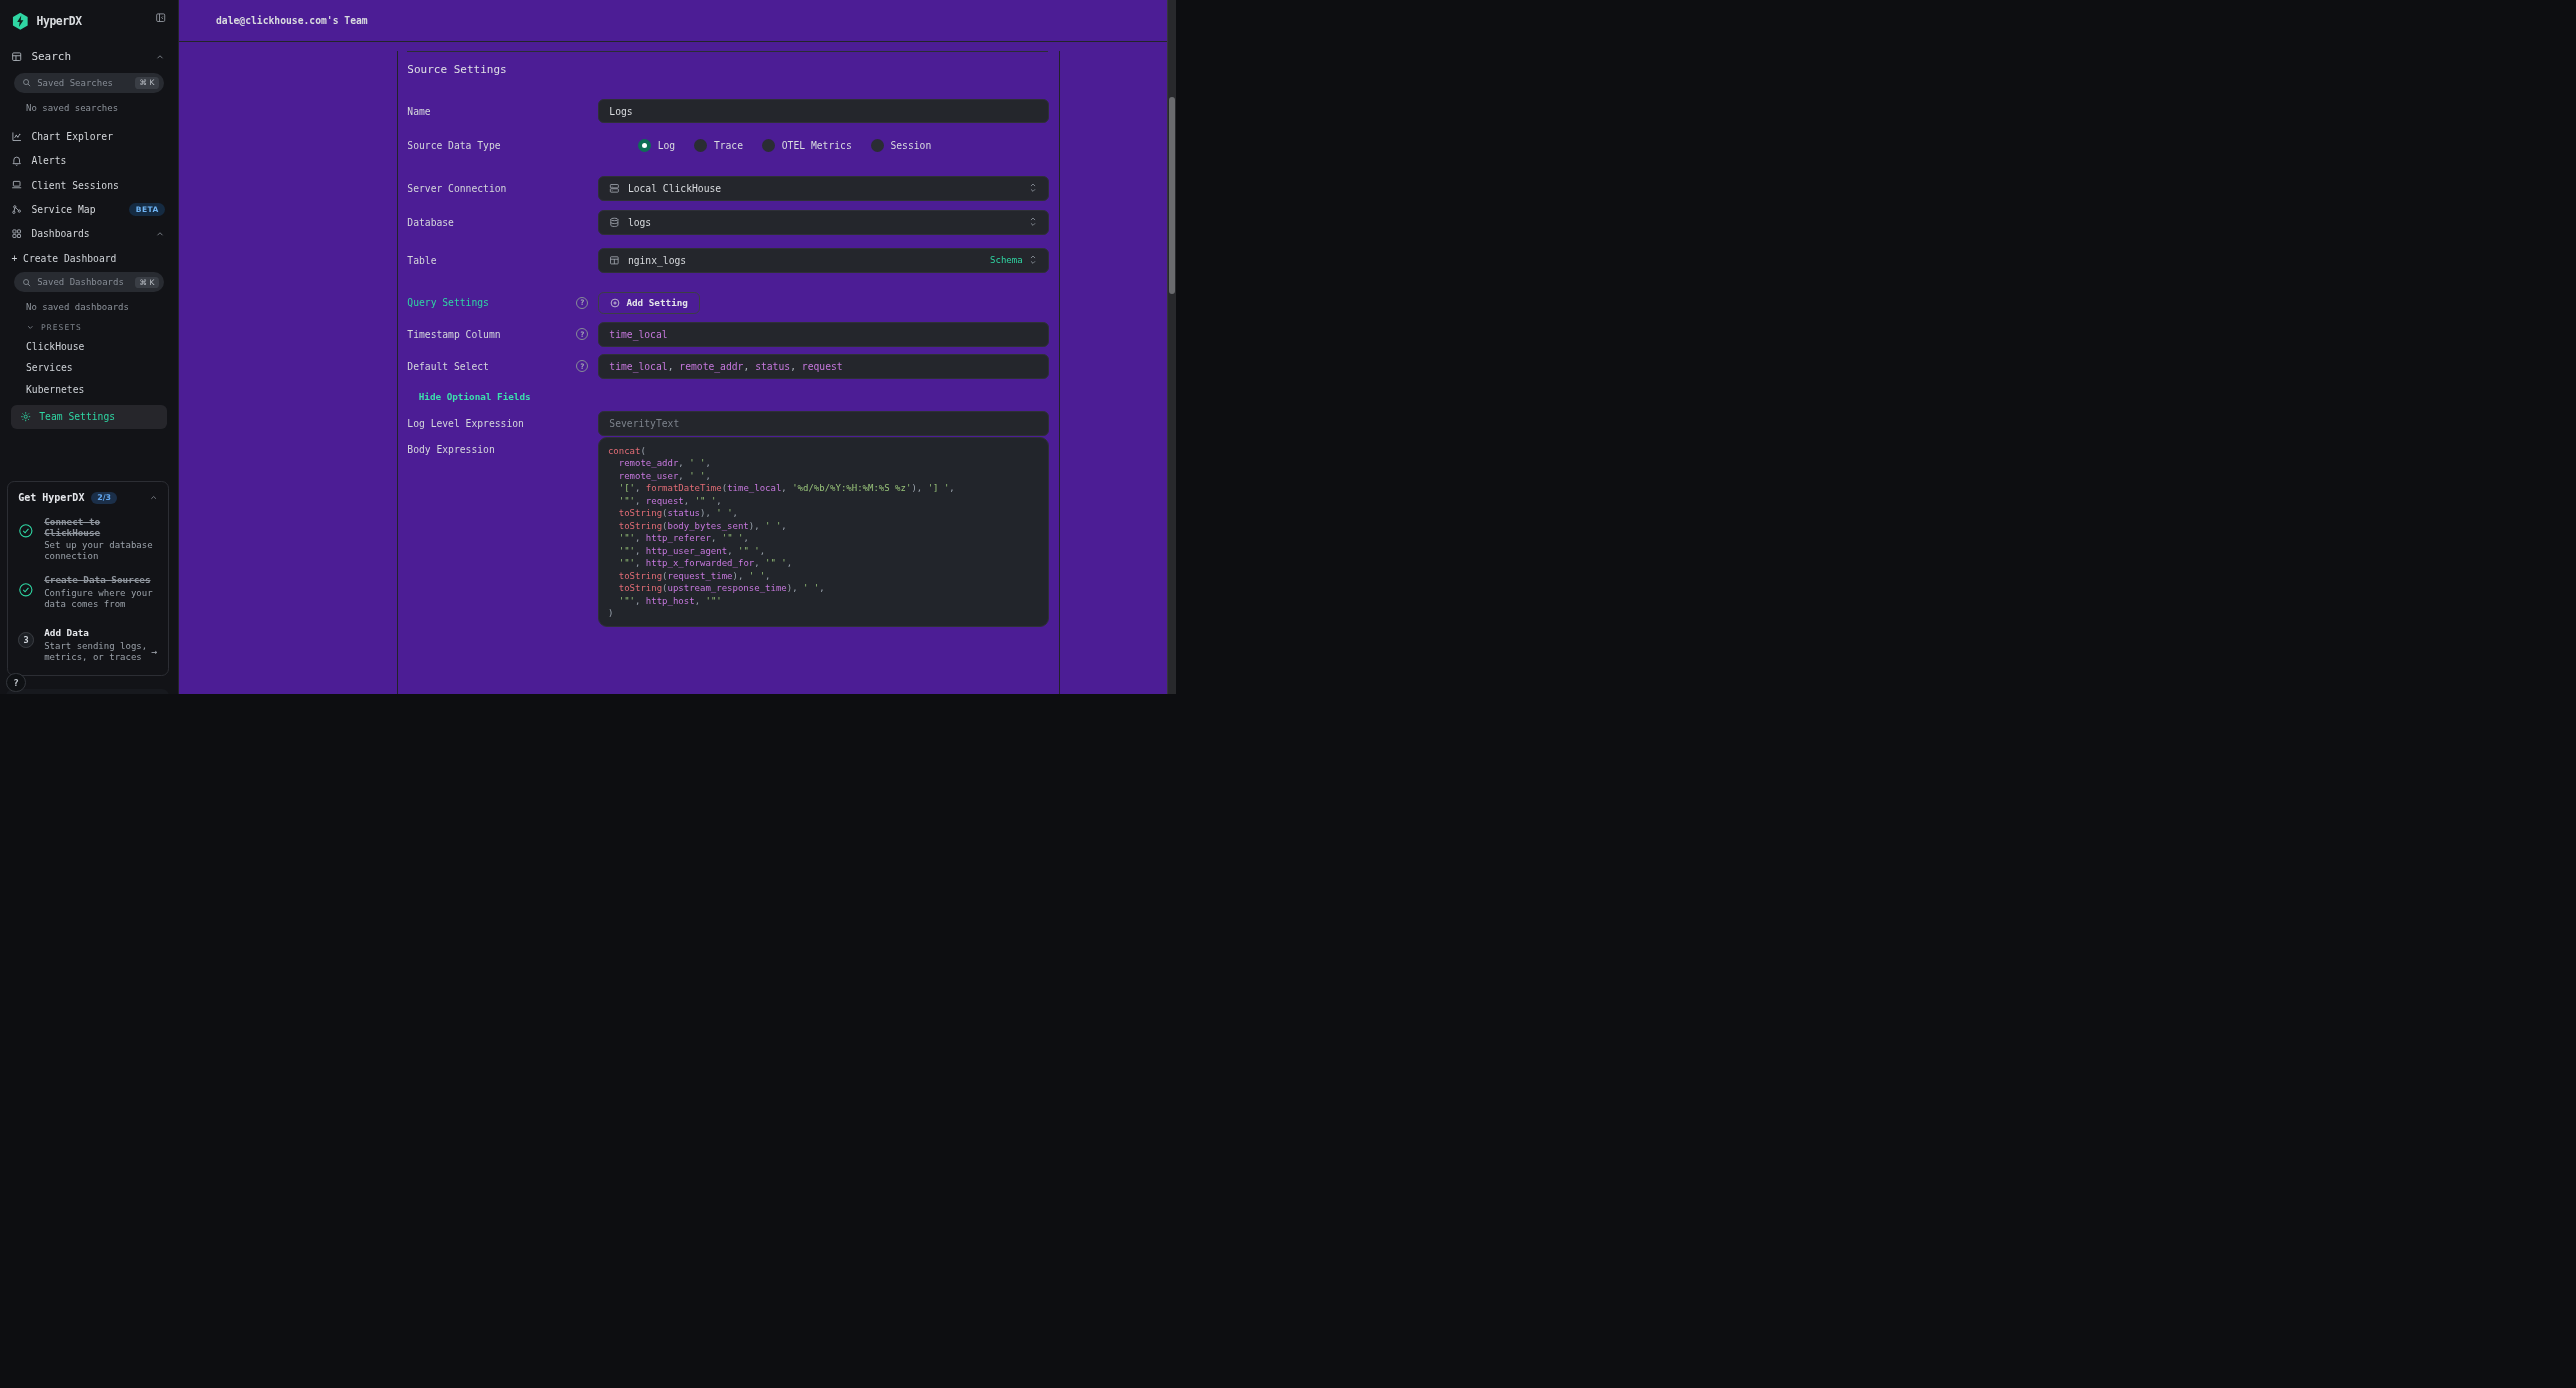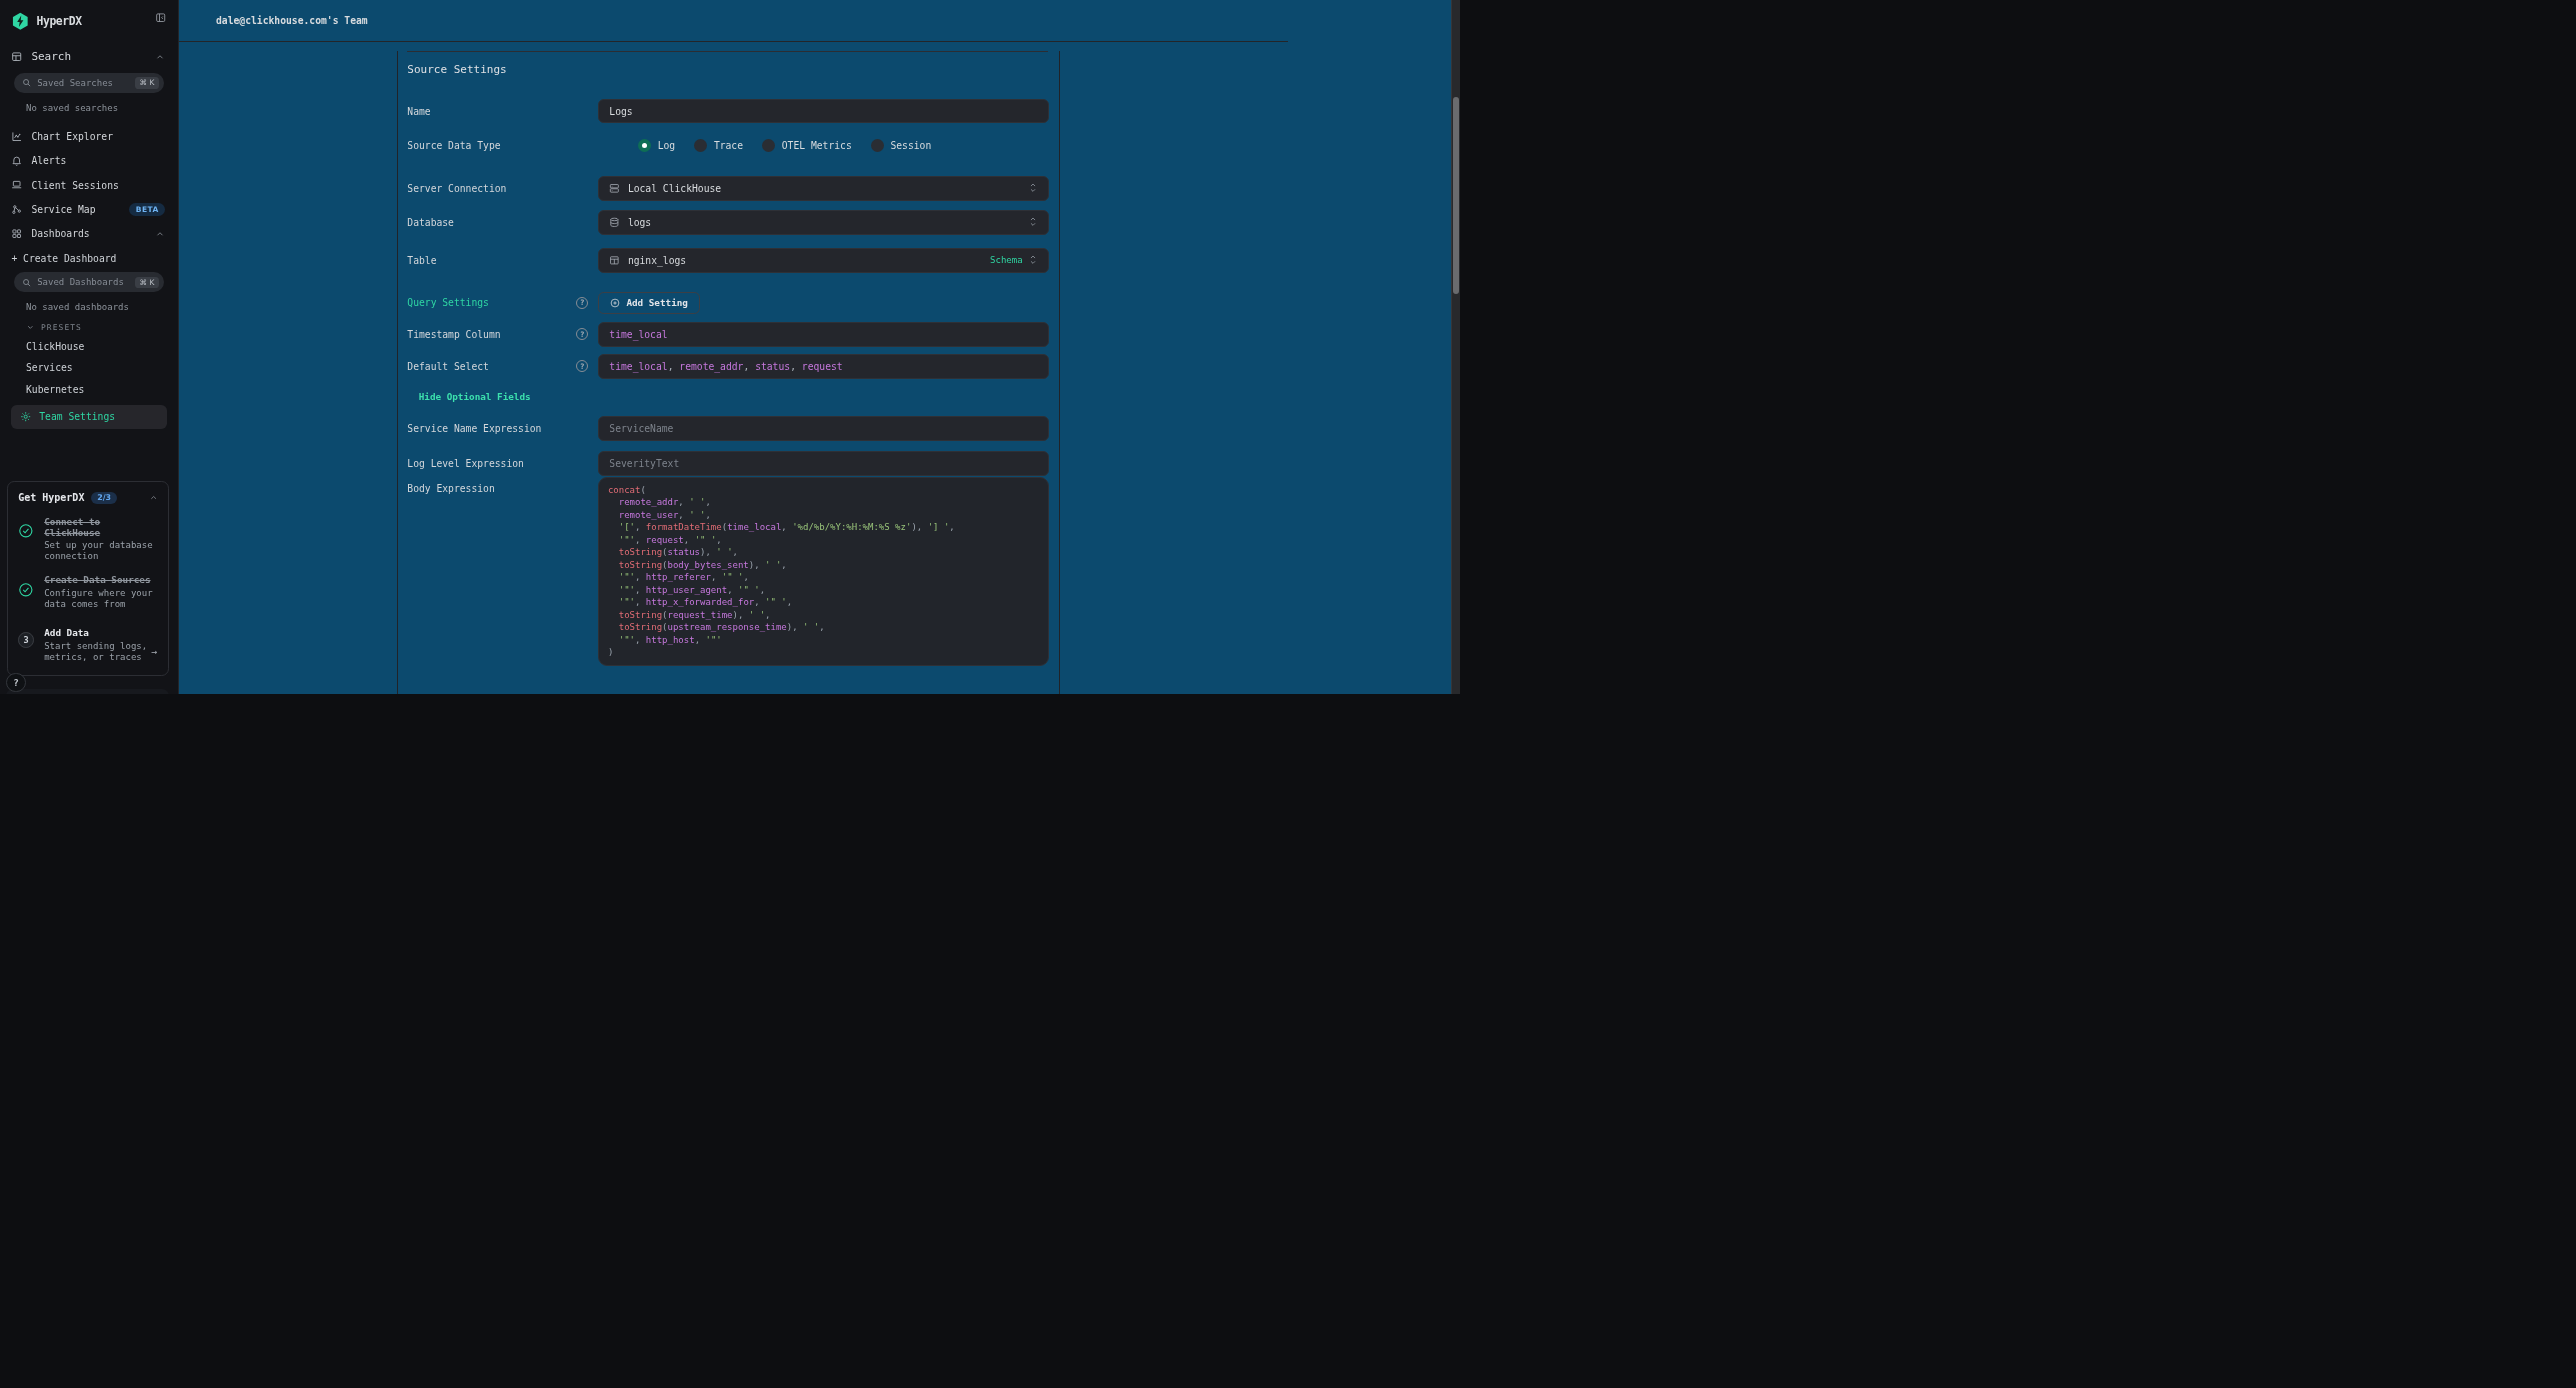--- a/index.html
+++ b/index.html
@@ -1,18 +1,18 @@
 <!DOCTYPE html>
 <html style="font-size:11.4px"><head>
 <meta charset="utf-8">
 <style>
   * { margin:0; padding:0; box-sizing:border-box; }
   html,body { background:#0d0e11; }
   body { font-family:"DejaVu Sans Mono","Liberation Mono",monospace; }
-  .app { position:relative; width:1460px; height:694px; background:#0c4a6e; color:#d6d9dd; overflow:hidden; }
+  .app { position:relative; width:1176px; height:694px; background:#4c1d95; color:#d6d9dd; overflow:hidden; }
 
   
   .sidebar { position:absolute; left:0; top:0; width:179px; height:694px; background:#121317; border-right:0.7px solid #232529; }
   .sb-head { position:relative; height:33px; padding:8.6px 13px 0 10.7px; display:flex; align-items:center; }
   .logo-hex { width:18.6px; height:18.6px; margin-right:7.2px; flex:none; }
   .logo-text { font-size:11.4px; font-weight:bold; color:#d9dcdf; letter-spacing:-0.4px; }
   .collapse-btn { position:absolute; right:11.4px; top:12px; width:11.4px; height:11.4px; color:#9ba0a8; cursor:pointer; }
 
   .sb-section { display:flex; align-items:center; padding:0 13px 0 11.4px; height:15.7px; margin-top:15.7px; }
   .sb-section .sec-icon { width:11.4px; height:11.4px; color:#b9bec6; margin-right:8.6px; flex:none; }
@@ -421,28 +421,20 @@
           <span class="lbl-txt">Default Select</span>
           <span class="qmark">?</span>
         </div>
         <div class="tin h35">
           <span><span class="tk-v">time_local</span><span class="tk-p">, </span><span class="tk-v">remote_addr</span><span class="tk-p">, </span><span class="tk-v">status</span><span class="tk-p">, </span><span class="tk-v">request</span></span>
         </div>
       </div>
 
       <div class="hide-opt">Hide Optional Fields</div>
 
-      <div class="frow mt20">
-        <div class="flabel">
-            <span class="lbl-txt">Service Name Expression</span>
-          </div>
-        <div class="tin h35">
-          <span class="ph">ServiceName</span>
-        </div>
-      </div>
 
       <div class="frow mt13">
         <div class="flabel">
             <span class="lbl-txt">Log Level Expression</span>
           </div>
         <div class="tin h35">
           <span class="ph">SeverityText</span>
         </div>
       </div>
 

